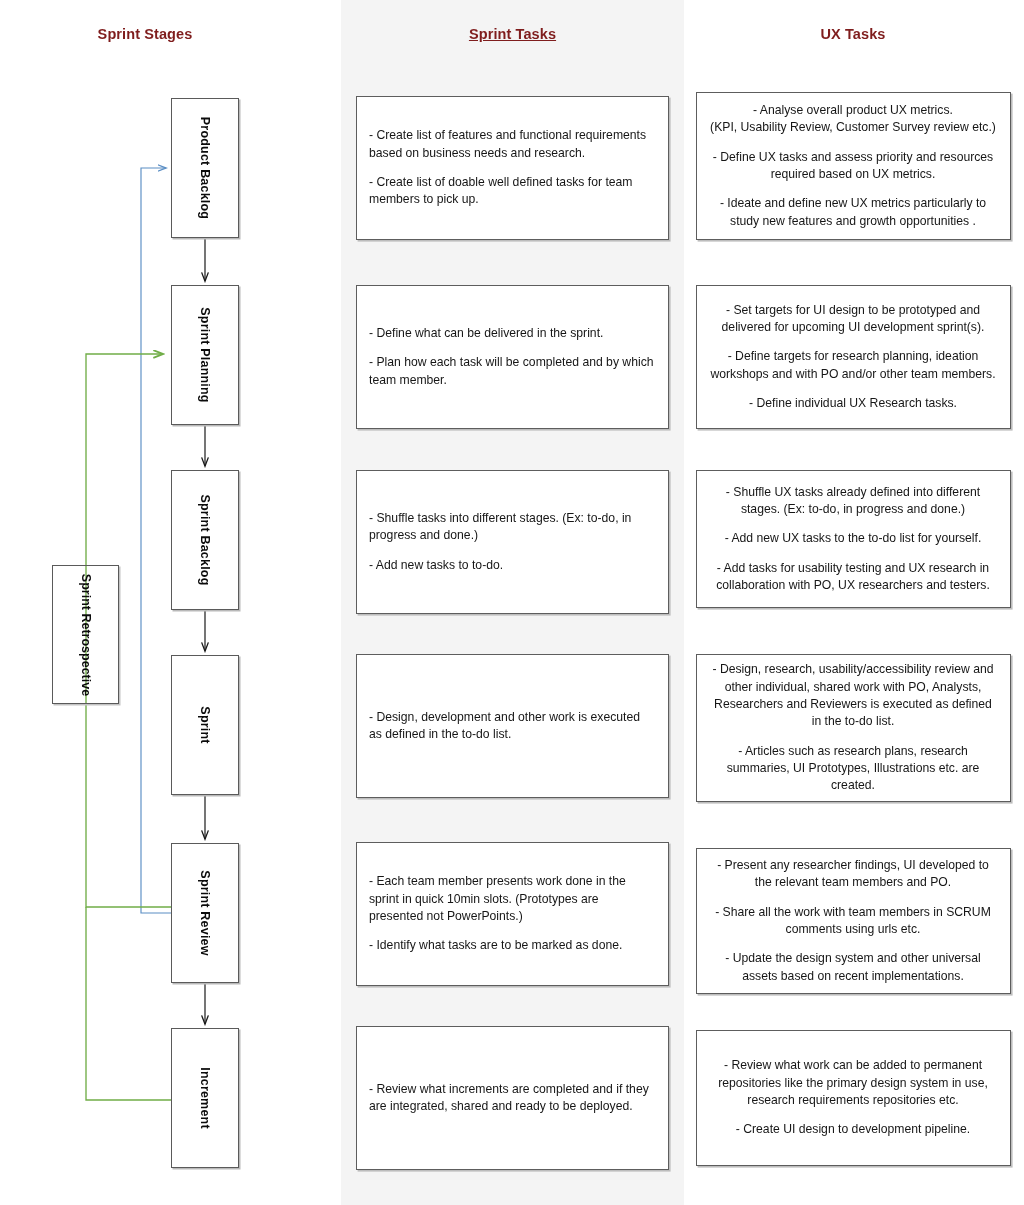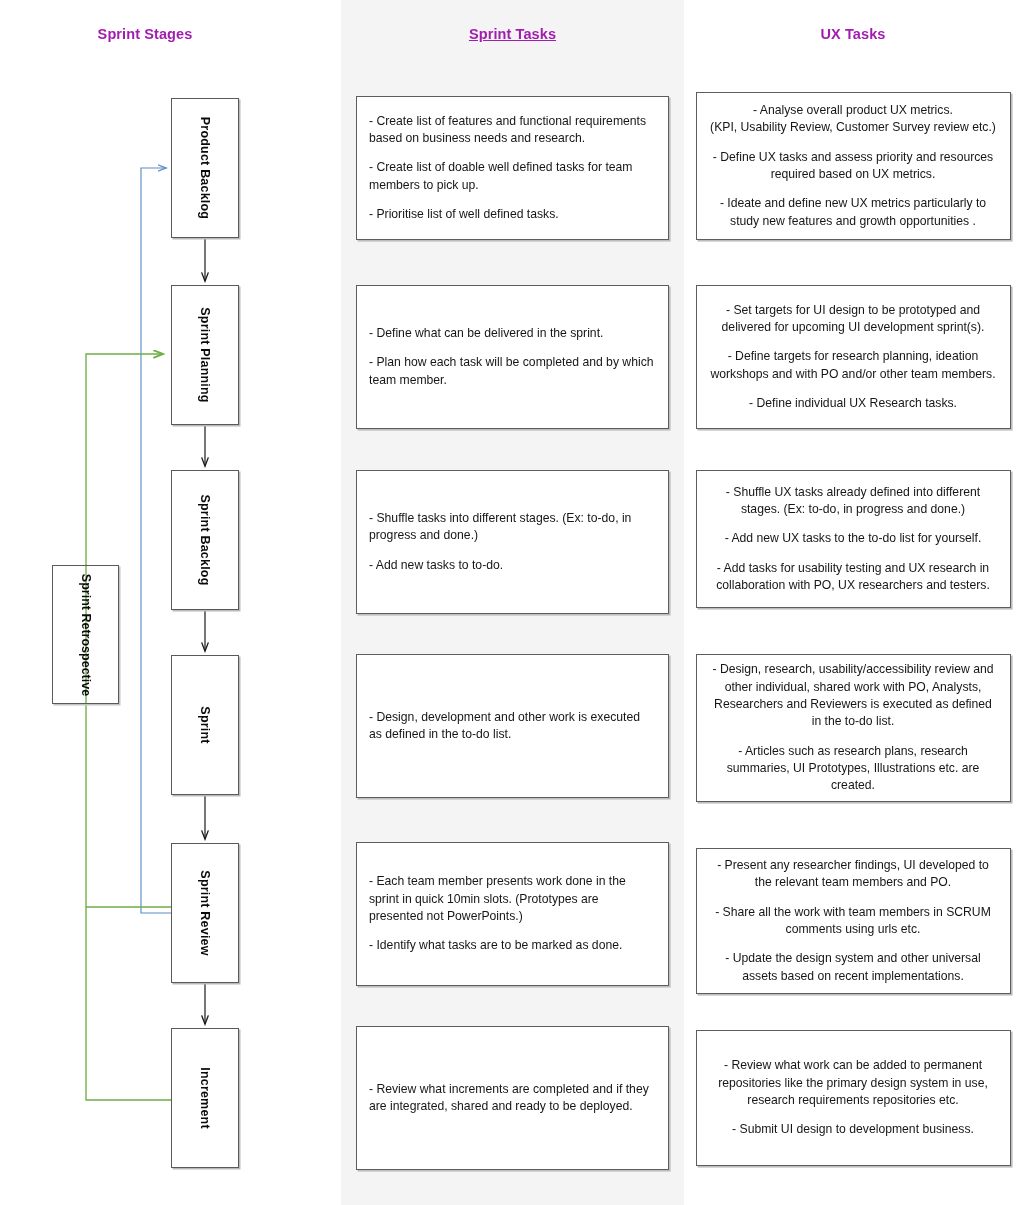--- a/index.html
+++ b/index.html
@@ -33,21 +33,21 @@
   }
 
   
   .col-header {
     position: absolute;
     top: 26px;
     font-size: 14.5px;
     font-weight: bold;
     letter-spacing: .1px;
     text-align: center;
-    color: #a21caf;
+    color: #7f1d1d;
   }
   .hdr-stages { left: 40px;  width: 210px; }
   .hdr-sprint { left: 341px; width: 343px; text-decoration: underline; }
   .hdr-ux     { left: 690px; width: 326px; }
 
   
   .stage-box {
     position: absolute;
     left: 171px;
     width: 68px;
@@ -181,21 +181,20 @@
   <div class="stage-box" style="top:843px;height:140px">
     <span class="stage-label">Sprint Review</span>
   </div>
   <div class="stage-box" style="top:1028px;height:140px">
     <span class="stage-label">Increment</span>
   </div>
 
   <div class="task-box col-sprint" style="top:96px;height:144px">
     <p class="bullet">- Create list of features and functional requirements based on business needs and research.</p>
     <p class="bullet">- Create list of doable well defined tasks for team members to pick up.</p>
-    <p class="bullet">- Prioritise list of well defined tasks.</p>
   </div>
   <div class="task-box col-sprint" style="top:285px;height:144px">
     <p class="bullet">- Define what can be delivered in the sprint.</p>
     <p class="bullet">- Plan how each task will be completed and by which team member.</p>
   </div>
   <div class="task-box col-sprint" style="top:470px;height:144px">
     <p class="bullet">- Shuffle tasks into different stages. (Ex: to-do, in progress and done.)</p>
     <p class="bullet">- Add new tasks to to-do.</p>
   </div>
   <div class="task-box col-sprint" style="top:654px;height:144px">
@@ -229,16 +228,16 @@
     <p class="bullet">- Add new UX tasks to the to-do list for yourself.</p>
     <p class="bullet">- Add tasks for usability testing and UX research in collaboration with PO, UX researchers and testers.</p>
   </div>
   <div class="task-box col-ux" style="top:848px;height:146px">
     <p class="bullet">- Present any researcher findings, UI developed to the relevant team members and PO.</p>
     <p class="bullet">- Share all the work with team members in SCRUM comments using urls etc.</p>
     <p class="bullet">- Update the design system and other universal assets based on recent implementations.</p>
   </div>
   <div class="task-box col-ux" style="top:1030px;height:136px">
     <p class="bullet">- Review what work can be added to permanent repositories like the primary design system in use, research requirements repositories etc.</p>
-    <p class="bullet">- Submit UI design to development business.</p>
+    <p class="bullet">- Create UI design to development pipeline.</p>
   </div>
 
 </div>
 
 </body></html>

